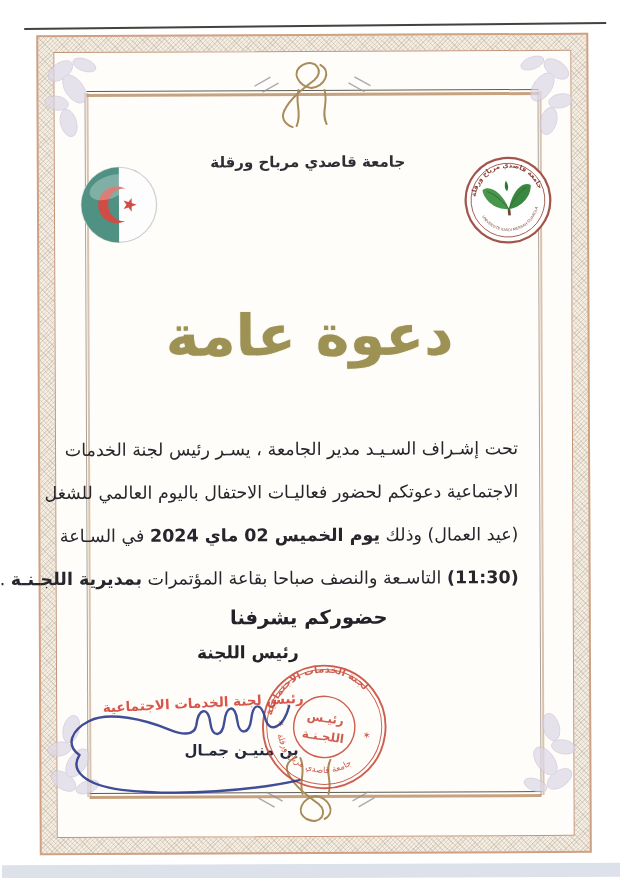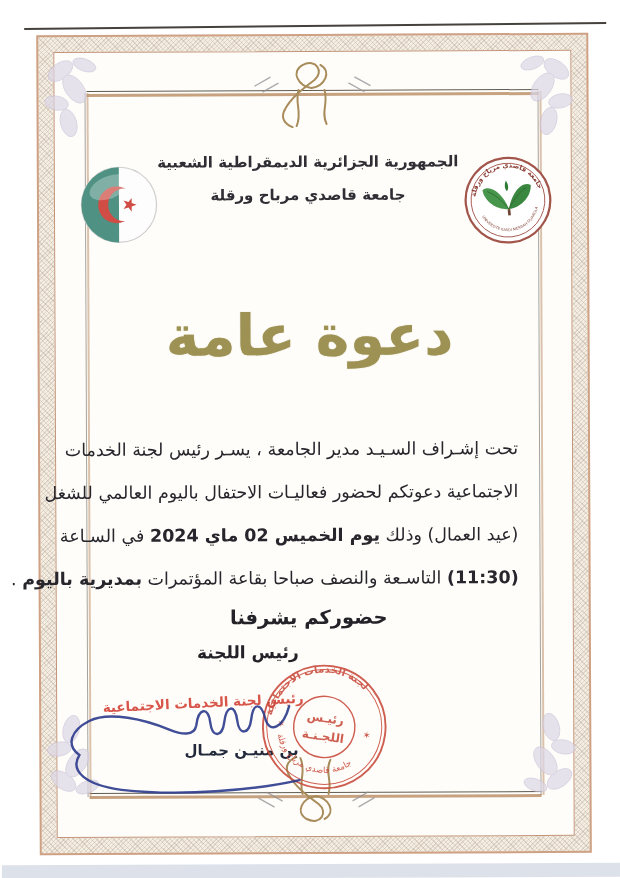--- a/index.html
+++ b/index.html
@@ -201,31 +201,30 @@
       </text>
       <path d="M50,60 C45,42 32,30 23,36 C24,50 38,60 50,60 Z" fill="#48964b"></path>
       <path d="M50,60 C55,42 68,30 77,36 C76,50 62,60 50,60 Z" fill="#3a873f"></path>
       <path d="M50,60 C44,50 36,42 28,38" stroke="#2e6f33" stroke-width="1" fill="none"></path>
       <path d="M50,60 C56,50 64,42 72,38" stroke="#2e6f33" stroke-width="1" fill="none"></path>
       <path d="M50,28 C52.5,33 52.5,37 50,40 C47.5,37 47.5,33 50,28 Z" fill="#2e7a35"></path>
       <rect x="48.5" y="60" width="3" height="7" fill="#6e4636"></rect>
     </svg>
 
     <div class="header-text" dir="rtl">
-      <div>الجمهورية الجزائرية الديمقراطية الشعبية</div>
       <div>جامعة قاصدي مرباح ورقلة</div>
     </div>
 
     <div class="doc-title" dir="rtl">دعوة عامة</div>
 
     <div class="body-text" dir="rtl">
       <div class="body-line">تحت إشـراف السـيـد مدير الجامعة ، يسـر رئيس لجنة الخدمات</div>
       <div class="body-line">الاجتماعية دعوتكم لحضور فعاليـات الاحتفال باليوم العالمي للشغل</div>
       <div class="body-line"><span>(عيد العمال) وذلك </span><span class="b">يوم الخميس 02 ماي 2024</span><span> في السـاعة</span></div>
-      <div class="body-line"><span class="b">(11:30)</span><span> التاسـعة والنصف صباحا بقاعة المؤتمرات </span><span class="b">بمديرية باليوم</span><span> .</span></div>
+      <div class="body-line"><span class="b">(11:30)</span><span> التاسـعة والنصف صباحا بقاعة المؤتمرات </span><span class="b">بمديرية اللجـنـة</span><span> .</span></div>
       <div class="closing">حضوركم يشرفنا</div>
     </div>
 
     <div class="role-title" dir="rtl">رئيس اللجنة</div>
     <div class="red-role" dir="rtl">رئيس لجنة الخدمات الاجتماعية</div>
     <div class="red-name" dir="rtl">بن منيـن جمـال</div>
 
     <svg class="round-stamp" viewBox="0 0 140 140">
       <defs>
         <path id="stampTop" d="M16,84 A56,56 0 1 1 124,84" fill="none"></path>

